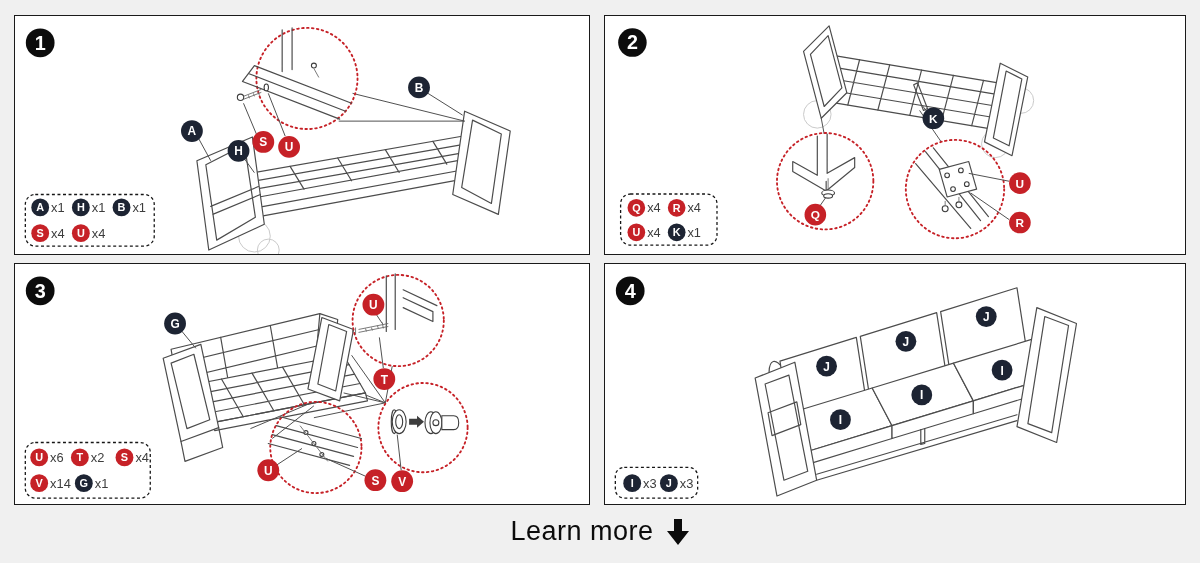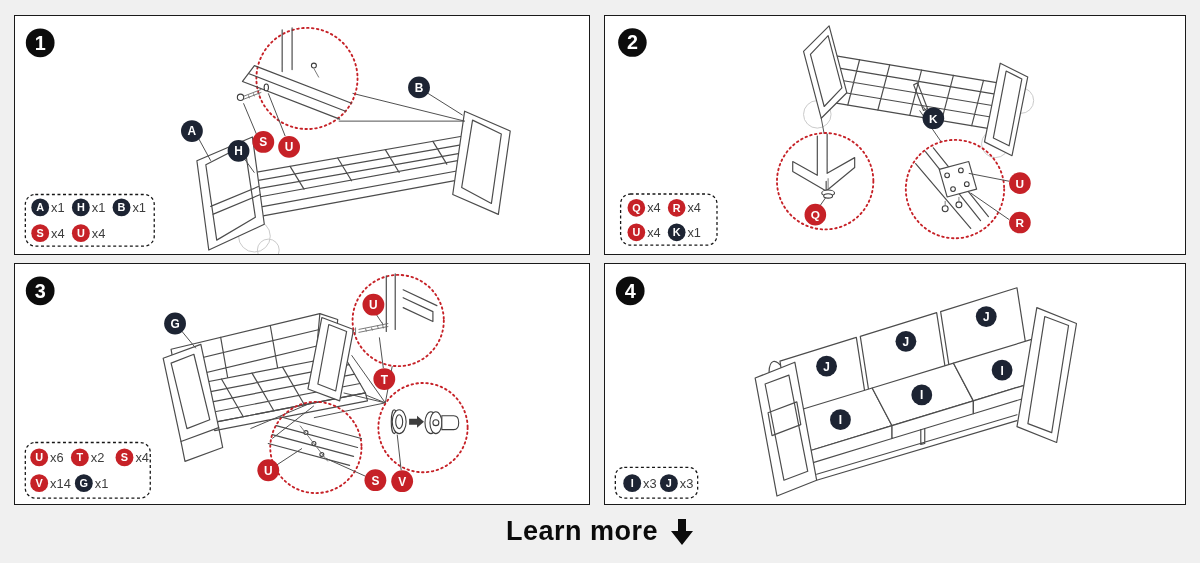--- a/index.html
+++ b/index.html
@@ -23,21 +23,21 @@
 
   .step-circle   { stroke:none; }
   .step-num      { font-weight:bold; font-size:20px; fill:#ffffff; text-anchor:middle; }
   .badge-letter  { font-weight:bold; font-size:12px; fill:#ffffff; text-anchor:middle; }
   .legend-box    { fill:#ffffff; stroke:#161616; stroke-width:1.3; stroke-dasharray:3 2.6; }
   .legend-letter { font-weight:bold; font-size:11px; fill:#ffffff; text-anchor:middle; }
   .legend-count  { font-size:13px; fill:#3d3d3d; }
 
   .footer { position:absolute; left:0; top:516px; width:1200px; text-align:center; }
   .footer-inner { display:inline-flex; align-items:center; gap:12px; }
-  .footer-label { font-size:27px; font-weight:bold; color:#0b0b0b; letter-spacing:0.5px; }
+  .footer-label { font-size:27px; font-weight:normal; color:#0b0b0b; letter-spacing:0.5px; }
 </style>
 </head>
 <body>
 
 <div class="stage">
 
   <section class="panel" id="panel1">
     <svg viewBox="0 0 576 240">
 
       <circle class="ghost" cx="240" cy="222" r="16"></circle>

